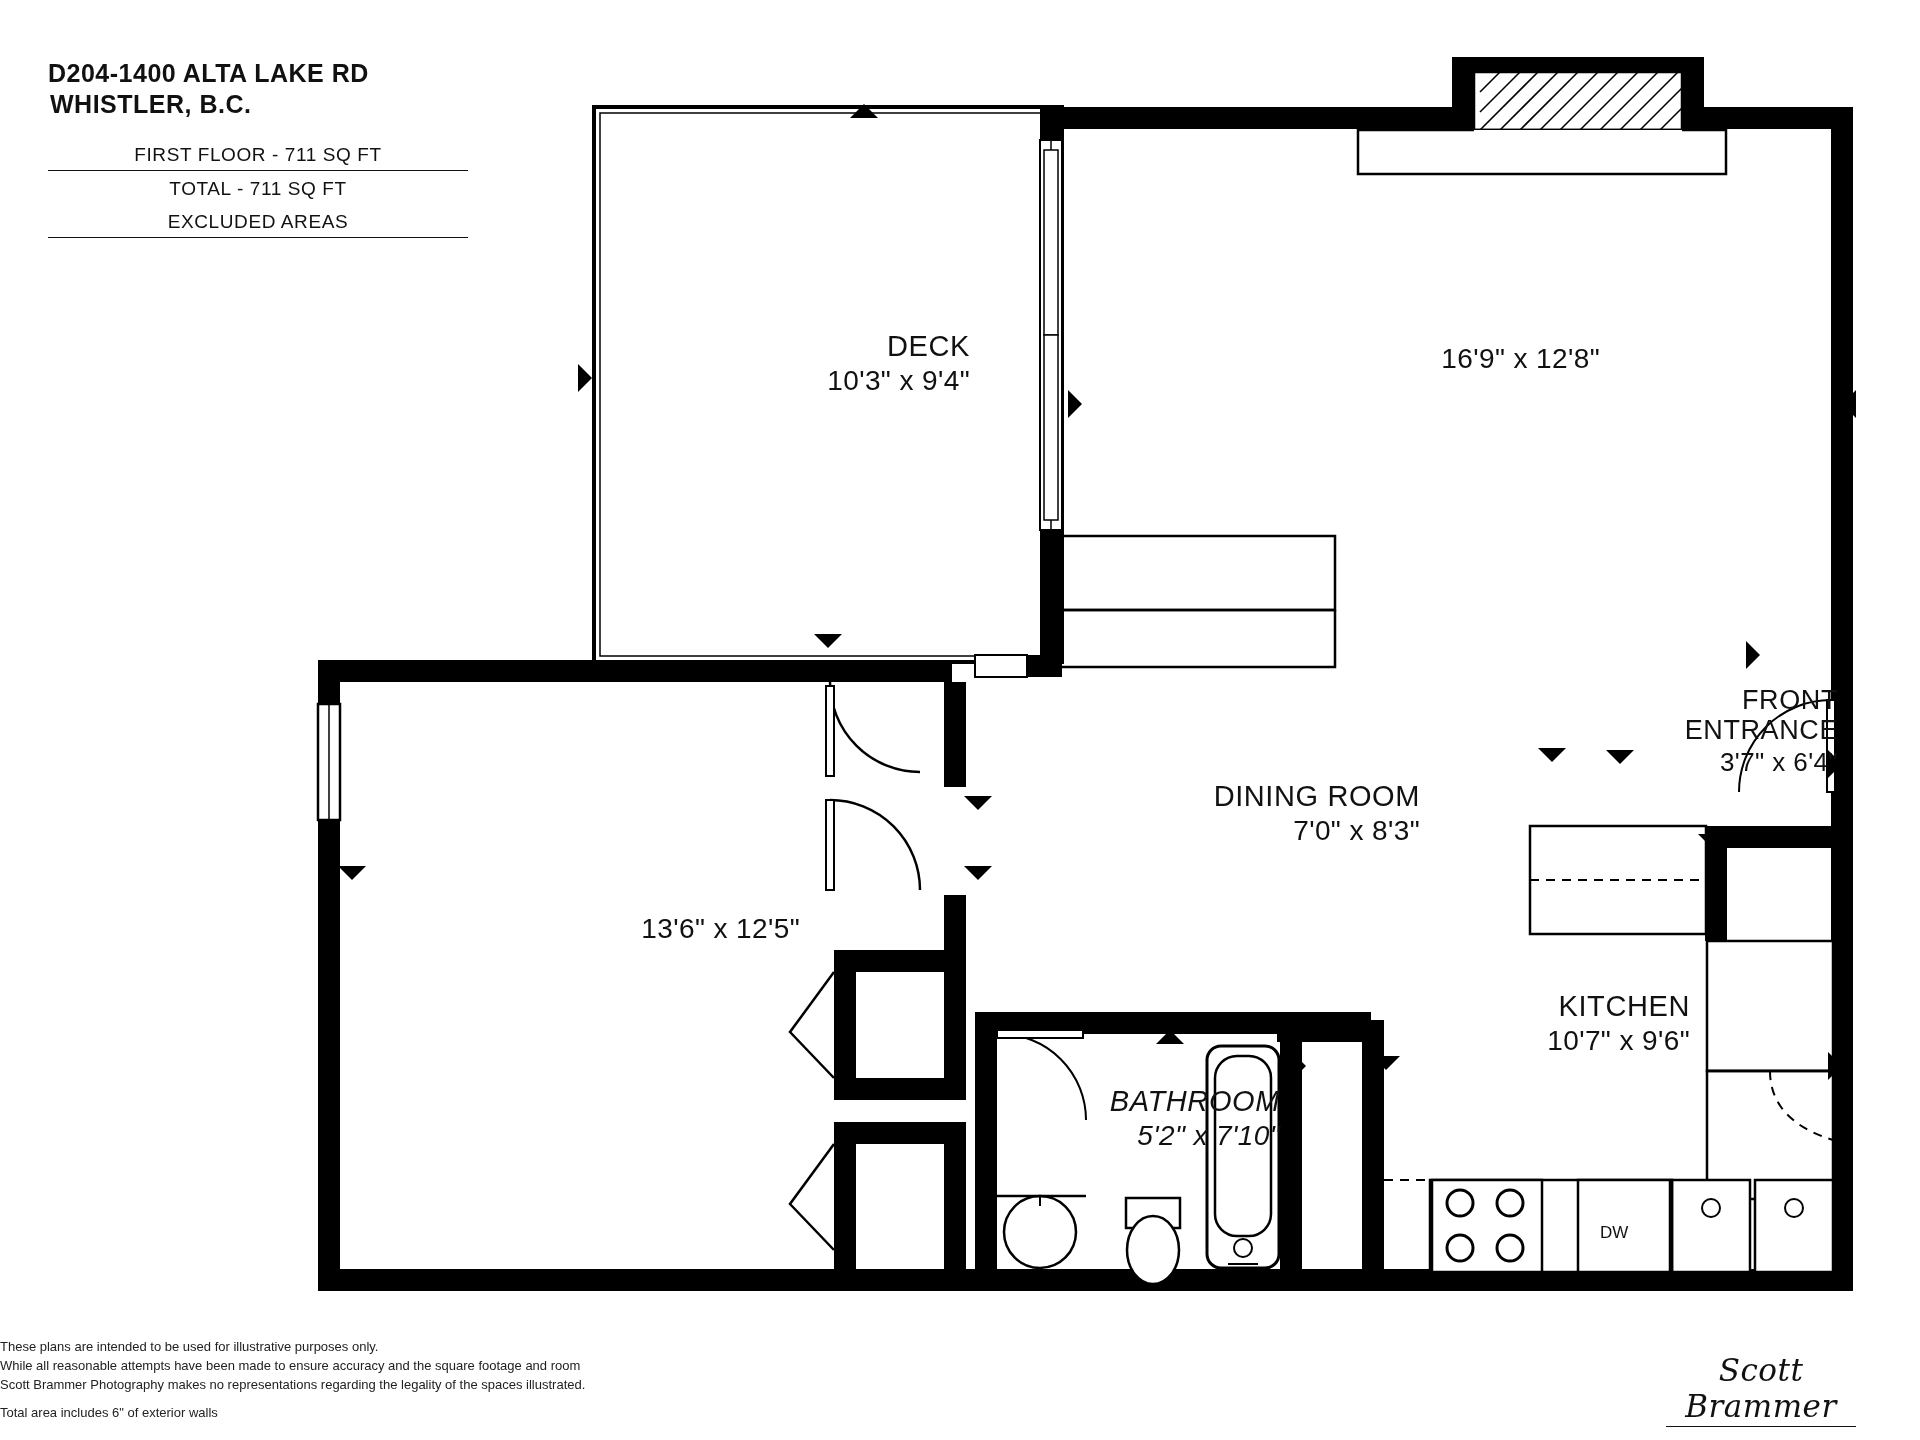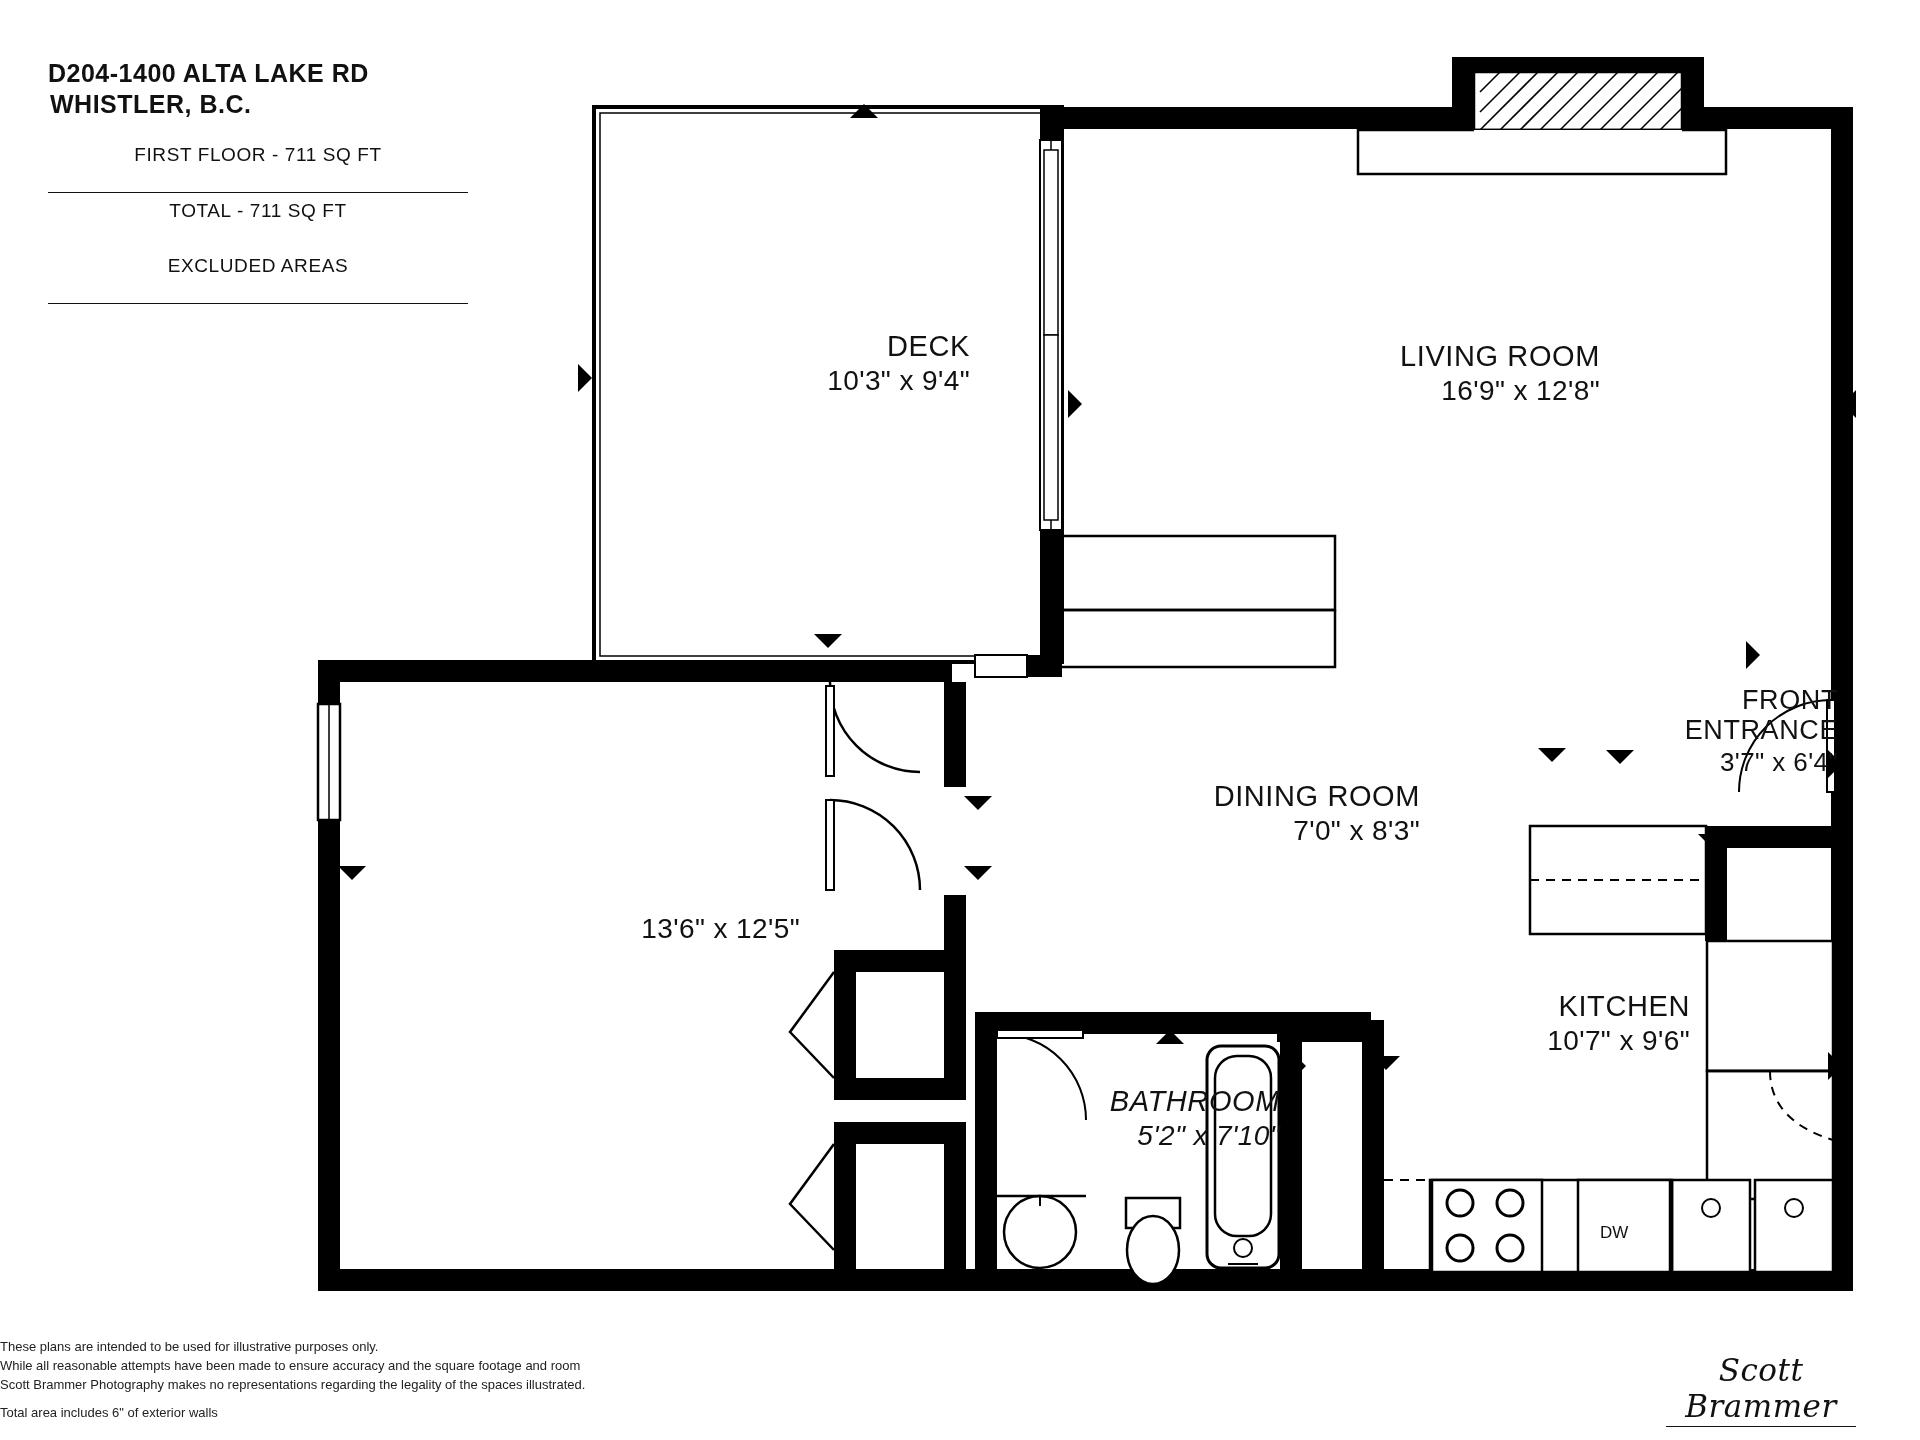--- a/index.html
+++ b/index.html
@@ -37,21 +37,21 @@
   .title-line.l2 { padding-left: 2px; }
 
   .area-list {
     margin-top: 18px;
     width: 420px;
     text-align: center;
   }
   .area-row {
     font-size: 19px;
     letter-spacing: 0.6px;
-    padding: 7px 0 26px 0;
+    padding: 7px 0 4px 0;
     color: #111;
   }
   .area-row.ruled {
     border-bottom: 1.5px solid #111;
   }
 
   
   .room-label {
     position: absolute;
     text-align: right;
@@ -335,21 +335,20 @@
     <div class="area-row ruled">EXCLUDED AREAS</div>
   </div>
 </div>
 
 <div class="room-label" style="left:690px; top:330px; width:280px;">
   <div class="room-name">DECK</div>
   <div class="room-dims">10'3" x 9'4"</div>
 </div>
 
 <div class="room-label" style="left:1180px; top:340px; width:420px;">
-  <div class="room-name">LIVING ROOM</div>
   <div class="room-dims">16'9" x 12'8"</div>
 </div>
 
 <div class="room-label" style="left:1040px; top:780px; width:380px;">
   <div class="room-name">DINING ROOM</div>
   <div class="room-dims">7'0" x 8'3"</div>
 </div>
 
 <div class="room-label small" style="left:1538px; top:685px; width:300px;">
   <div class="room-name">FRONT</div>

